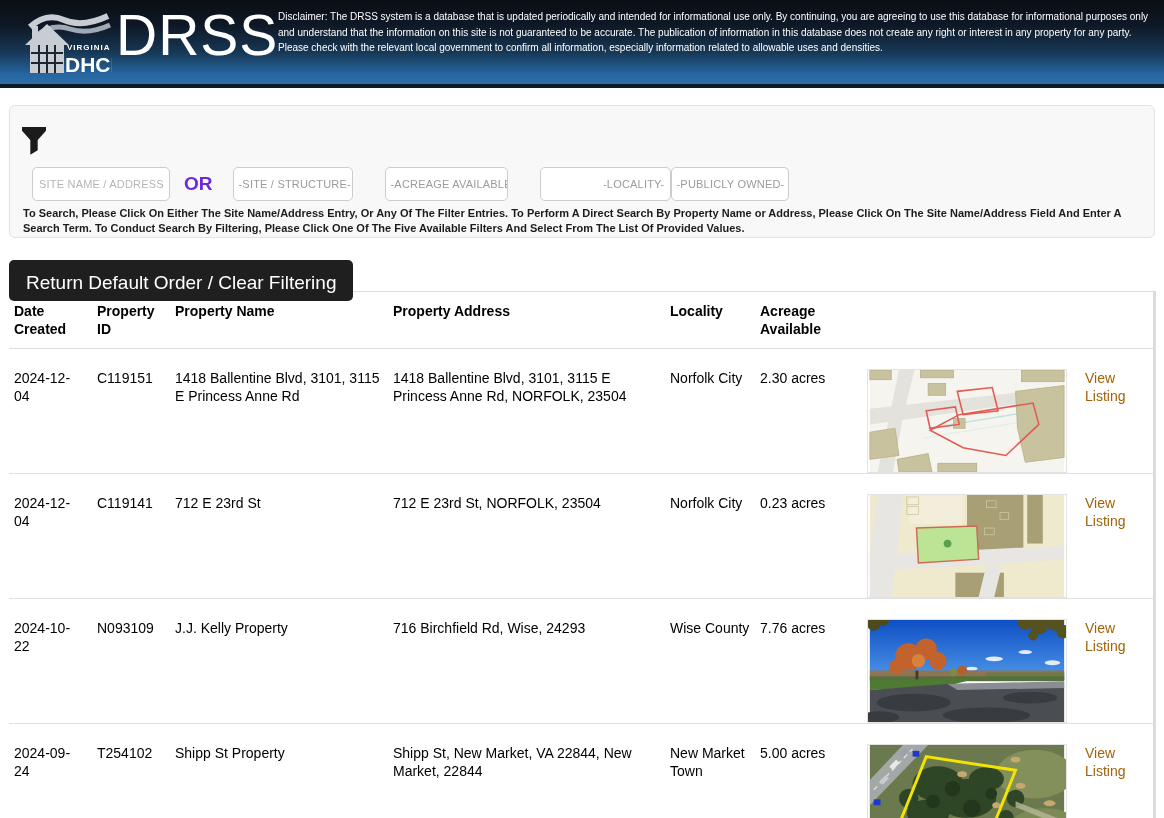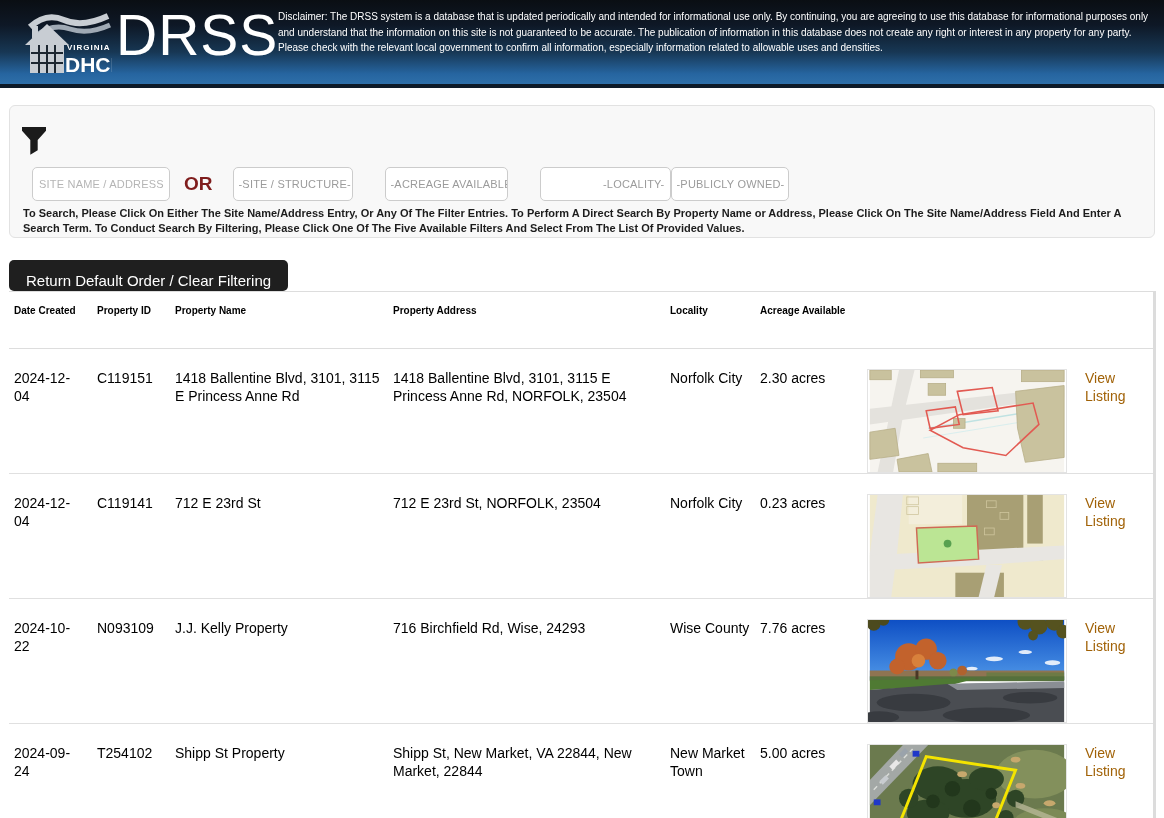--- a/index.html
+++ b/index.html
@@ -19,38 +19,38 @@
   .fpanel{position:absolute;left:9px;top:105px;width:1146px;height:133px;box-sizing:border-box;
           background:#f8f8f8;border:1px solid #e2e2e2;border-radius:6px;}
   .fp-title{position:absolute;left:12px;top:18px;display:flex;align-items:flex-start;}
   .fp-title h1{font-size:19px;font-weight:400;color:#3e3e3e;margin:2px 0 0 3px;}
   .funnel{width:24px;height:32px;}
   .fp-controls{position:absolute;left:22px;top:61px;display:flex;align-items:center;}
   .search-input{width:138px;height:34px;box-sizing:border-box;border:1px solid #cccccc;border-radius:5px;
                 background:#ffffff;font-family:"Liberation Sans",sans-serif;font-size:11px;color:#555;
                 padding:0 0 0 6px;letter-spacing:.2px;outline:none;}
   .search-input::placeholder{color:#b5b5b5;}
-  .or{font-size:19px;font-weight:bold;color:#7f1d1d;margin:0 20px 0 14px;}
+  .or{font-size:19px;font-weight:bold;color:#6d28d9;margin:0 20px 0 14px;}
   .fbtn{height:34px;box-sizing:border-box;background:#ffffff;border:1px solid #cccccc;border-radius:5px;
         color:#9b9b9b;font-family:"Liberation Sans",sans-serif;font-size:11px;letter-spacing:.2px;
         white-space:nowrap;overflow:hidden;text-align:right;padding:0 5px;margin-right:32px;cursor:pointer;}
   .fbtn.w1{width:120px}.fbtn.w2{width:123px}.fbtn.w3{width:118px}.fbtn.w4{width:131px;margin-right:0}
   .fp-instr{position:absolute;left:13px;top:100px;width:1116px;font-size:11px;font-weight:bold;
             color:#1c1c1c;line-height:14.5px;margin:0;}
 
   
-  .clear-btn{position:absolute;left:9px;top:260px;height:31px;z-index:3;background:#1f1f1f;color:#ffffff;
-             font-family:"Liberation Sans",sans-serif;font-size:15px;border:none;border-radius:5px;
+  .clear-btn{position:absolute;left:9px;top:260px;height:41px;z-index:3;background:#1f1f1f;color:#ffffff;
+             font-family:"Liberation Sans",sans-serif;font-size:19px;border:none;border-radius:5px;
              padding:12px 17px;cursor:pointer;}
 
   
   .twrap{position:absolute;left:9px;top:291px;width:1147px;box-sizing:border-box;
          border-top:1px solid #dddddd;border-right:3px solid #dcdcdc;}
   table.listing{width:1144px;border-collapse:collapse;table-layout:fixed;}
-  table.listing th{font-size:10px;font-weight:bold;color:#000;text-align:left;vertical-align:top;
+  table.listing th{font-size:14px;font-weight:bold;color:#000;text-align:left;vertical-align:top;
       padding:10px 4px 0 5px;height:56px;box-sizing:border-box;line-height:18px;
       border-bottom:1px solid #dddddd;}
   table.listing td{font-size:14px;color:#000;vertical-align:top;padding:20px 4px 0 5px;height:116px;
       box-sizing:border-box;line-height:18px;border-bottom:1px solid #e0e0e0;overflow:hidden;}
   .date-span{display:inline-block;width:64px;}
   td.thumb-cell{padding:4px 0 0 2px;}
   svg.thumb{width:200px;height:104px;display:block;border:1px solid #e3e3e3;box-sizing:border-box;}
   .view-link{color:#a16207;text-decoration:none;display:inline-block;width:50px;}
 </style>
 </head>

